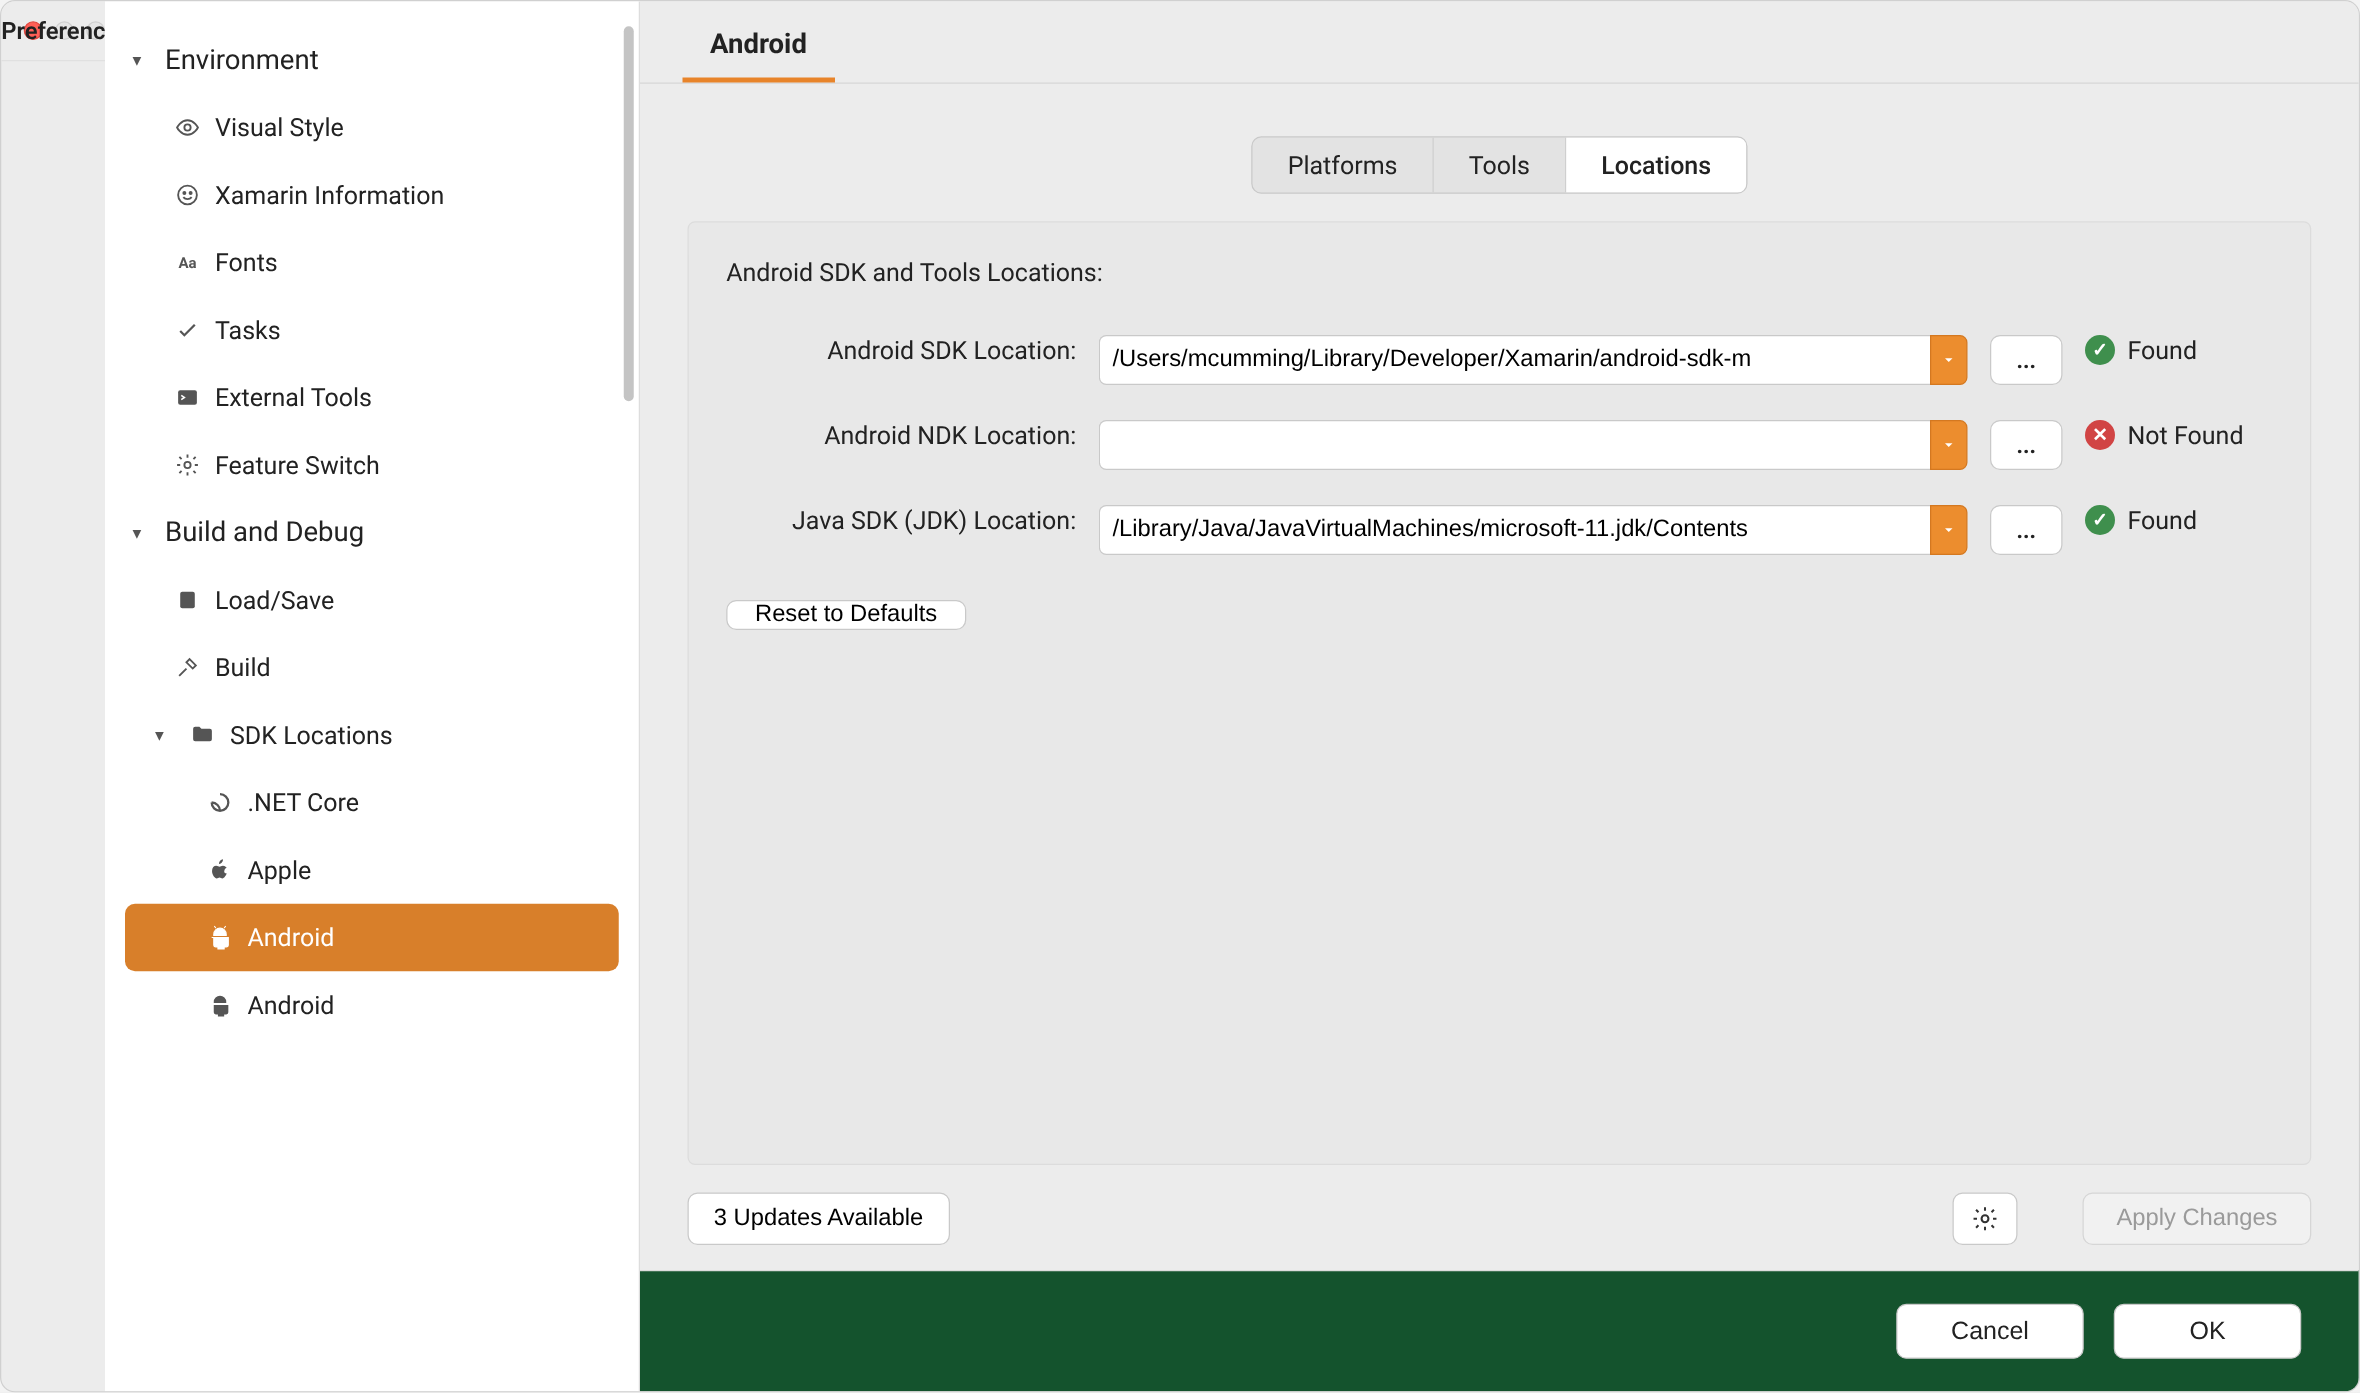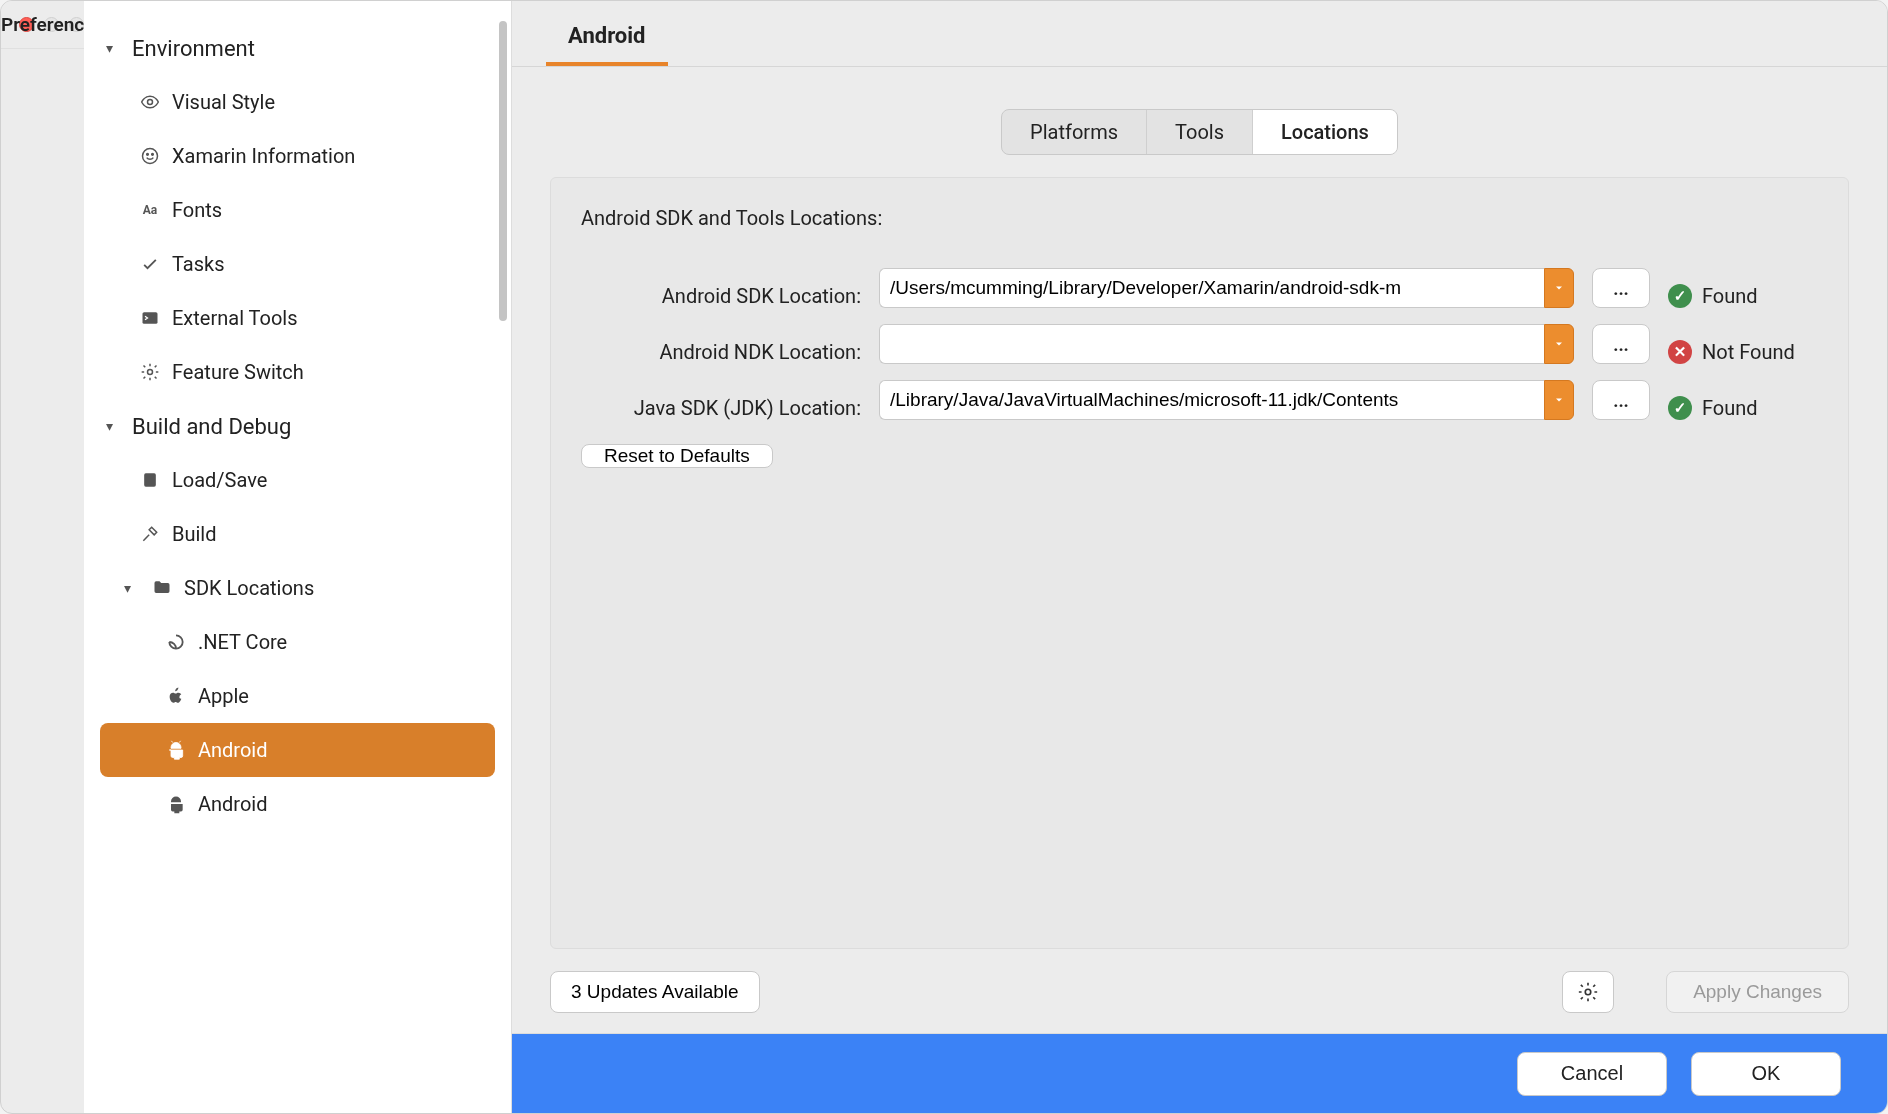--- a/index.html
+++ b/index.html
@@ -159,23 +159,23 @@
     border-radius:6px;
     padding: 28px 30px;
   }
   .panel-heading {
     font-size:20px;
     color:#222;
     margin-bottom: 38px;
   }
   .field-row {
     display:flex;
-    align-items:flex-end;
+    align-items:flex-start;
     gap:18px;
-    margin-bottom:16px;
+    margin-bottom:28px;
   }
   .field-label {
     width:280px;
     text-align:right;
     font-size:20px;
     color:#222;
   }
   .combo {
     flex:1;
     height:40px;
@@ -272,28 +272,28 @@
     padding: 0 26px;
     border:1px solid #d6d6d6;
     background:#f1f1f1;
     border-radius:8px;
     font-size:19px;
     color:#9a9a9a;
     margin-left:36px;
   }
   
   .window-foot {
-    height:80px;
+    height:97px;
     border-top:1px solid #dcdcdc;
     display:flex;
     align-items:center;
     justify-content:flex-end;
     gap:24px;
     padding-right:46px;
-    background:#3b82f6;
+    background:#14532d;
   }
   .std-btn {
     height:44px;
     min-width:150px;
     border:1px solid #c9c9c9;
     background:#fff;
     border-radius:8px;
     font-size:20px;
     color:#222;
   }

